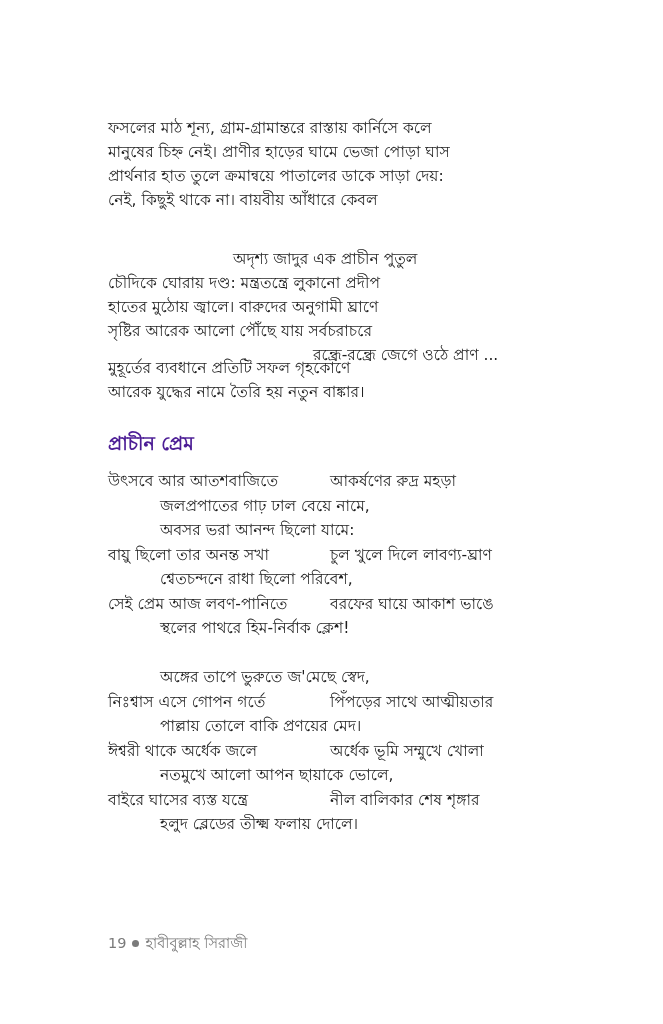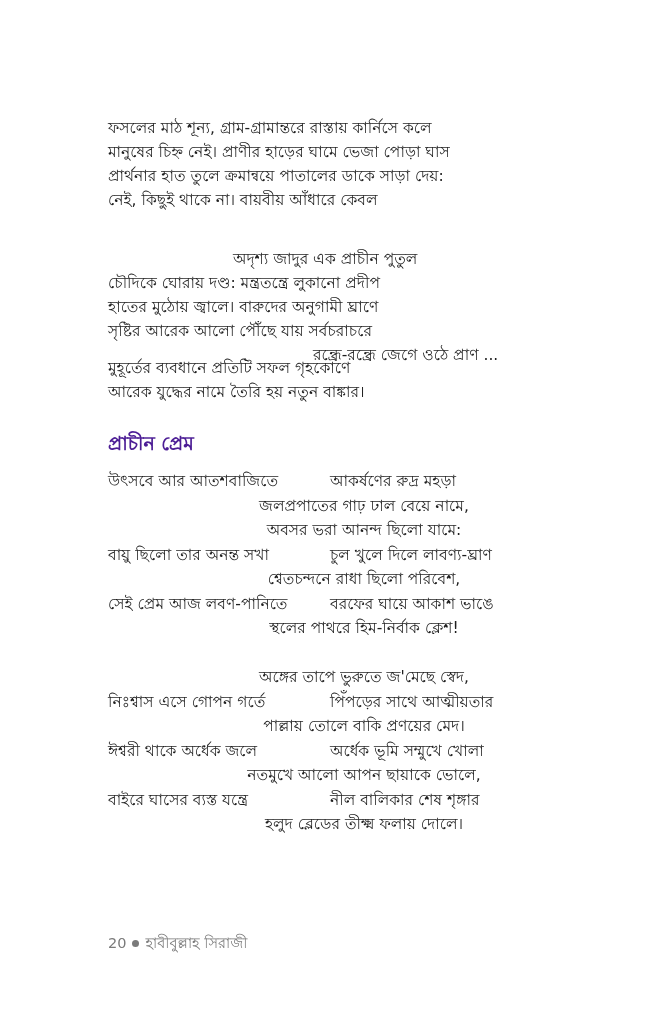--- a/index.html
+++ b/index.html
@@ -44,21 +44,20 @@
       align-items: flex-end;
     }
     .stanza-line .col-a { width: 222px; }
     .stanza-line .col-b { }
     .sub-line {
       font-size: 15.5px;
       height: 24.5px;
       line-height: 24.5px;
       padding-left: 52px;
       white-space: nowrap;
-      text-align: center;
     }
     .section-title {
       position: absolute;
       left: 108px;
       top: 428px;
       font-size: 19px;
       font-weight: bold;
       line-height: 30px;
       color: #4c1d95;
     }
@@ -154,16 +153,16 @@
     <div>
       <div class="stanza-line">
         <span class="col-a">বাইরে ঘাসের ব্যস্ত যন্ত্রে</span>
         <span class="col-b">নীল বালিকার শেষ শৃঙ্গার</span>
       </div>
       <div class="sub-line">হলুদ ব্লেডের তীক্ষ্ম ফলায় দোলে।</div>
     </div>
   </div>
 
   <div class="footer">
-    <span>20</span><span class="bullet"></span><span>হাবীবুল্লাহ সিরাজী</span>
+    <span>19</span><span class="bullet"></span><span>হাবীবুল্লাহ সিরাজী</span>
   </div>
 
 </div>
 
 </body></html>

